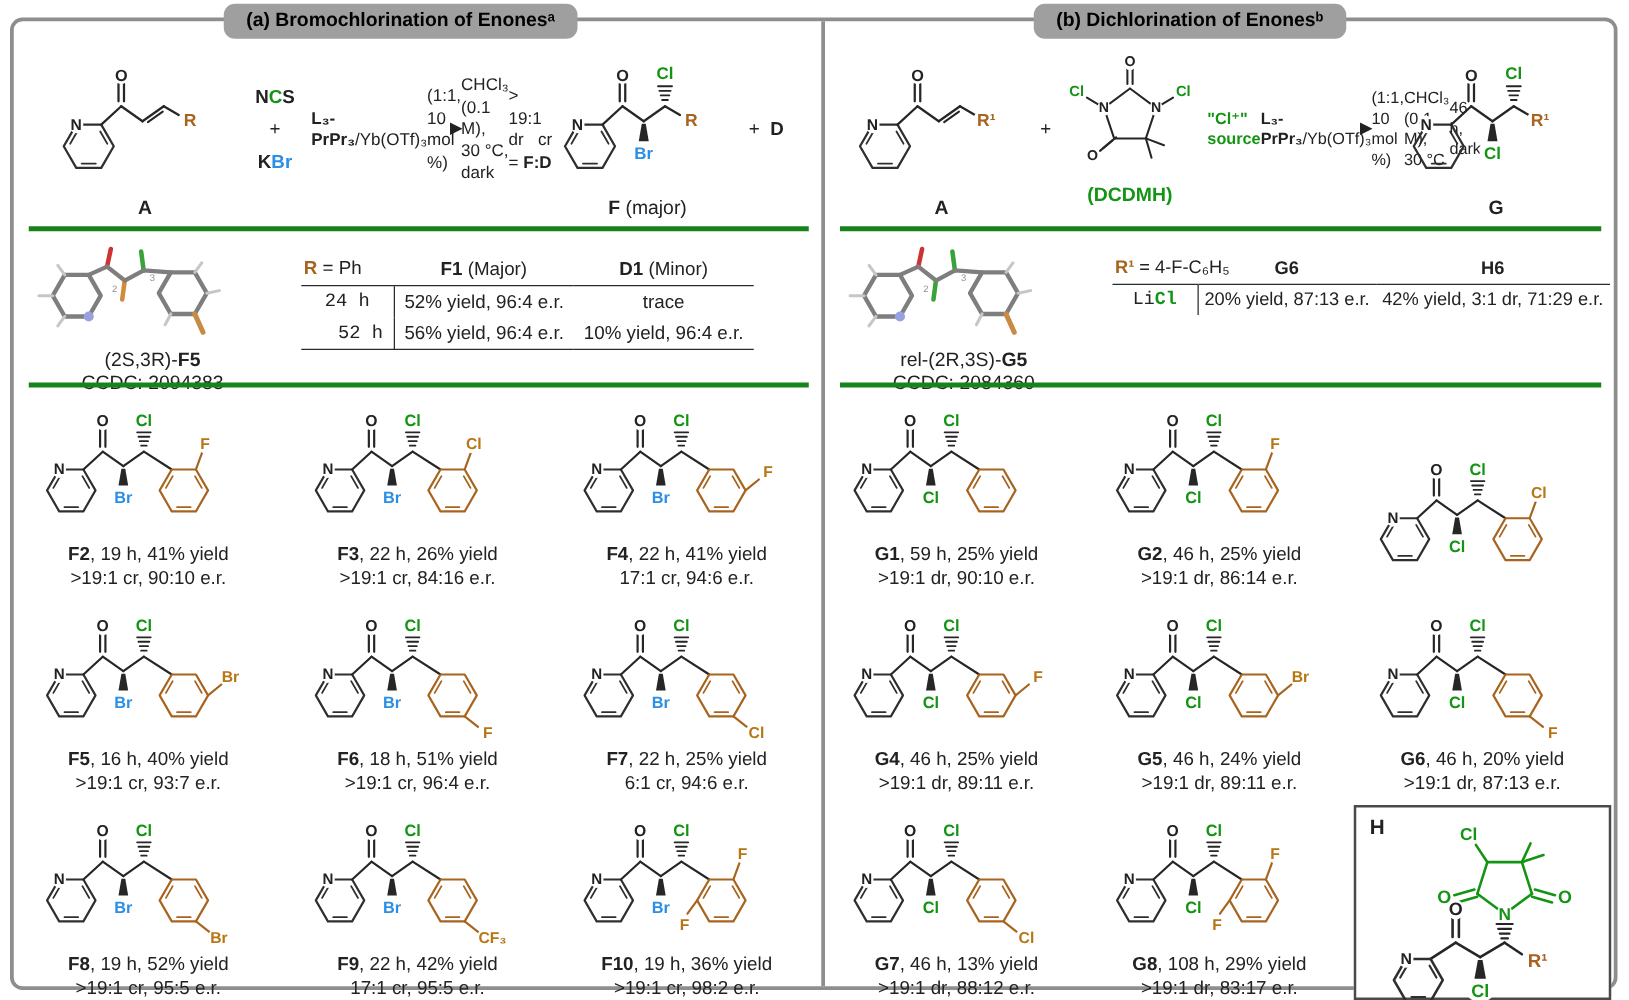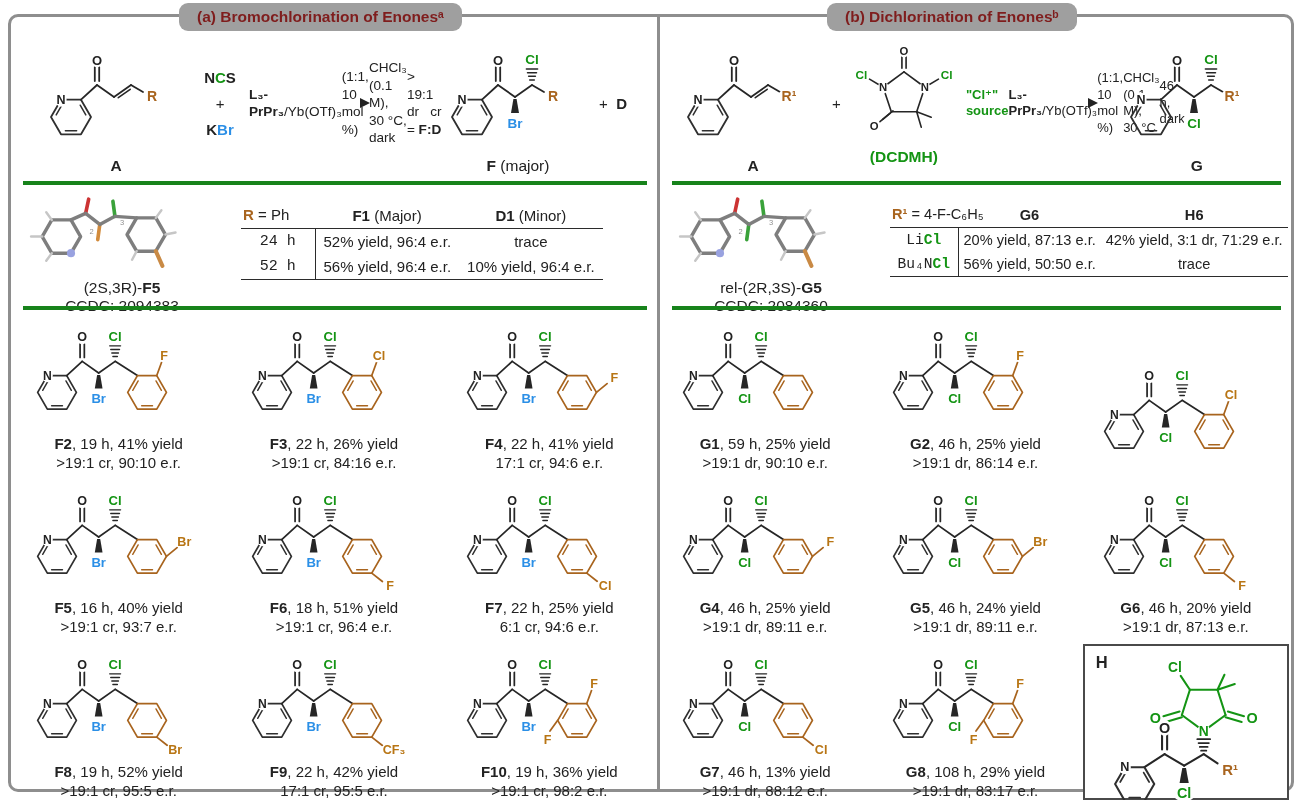--- a/index.html
+++ b/index.html
@@ -1,19 +1,19 @@
 <!DOCTYPE html>
 <html style="--green: #149414; --blue: #2b8fe6; --brown: #a8641e; --sub: #b87514; --pill: #9f9f9f; --line: #17831b; --dark: #262626;"><head>
 <meta charset="utf-8">
 <style>
   html,body{margin:0;padding:0;background:#fff;}
   body{width:1303px;height:800px;position:relative;font-family:"Liberation Sans","DejaVu Sans",sans-serif;color:#222;}
   #figure{position:absolute;left:8px;top:14px;width:1280px;height:772px;border:3px solid #8e8e8e;border-radius:10px;background:#fff;}
   .divider{position:absolute;top:0;bottom:0;left:646px;width:3px;background:#8e8e8e;}
-  .pill{position:absolute;top:-14px;height:28px;background:var(--pill,#9b9b9b);color:#7f1d1d;font-weight:bold;font-size:15.5px;display:flex;align-items:center;justify-content:center;border-radius:9px;z-index:5;padding:0 18px;white-space:nowrap;}
+  .pill{position:absolute;top:-14px;height:28px;background:var(--pill,#9b9b9b);color:#000000;font-weight:bold;font-size:15.5px;display:flex;align-items:center;justify-content:center;border-radius:9px;z-index:5;padding:0 18px;white-space:nowrap;}
   #pillA{left:168px;}
   #pillB{left:816px;}
   .panel{position:absolute;top:0;bottom:0;}
   #panelA{left:0;width:646px;}
   #panelB{left:649px;width:631px;}
   .scheme-row{position:absolute;top:10px;left:2px;right:2px;height:152px;display:flex;align-items:center;justify-content:center;gap:3px;}
   .gl{position:absolute;height:3.5px;background:var(--line,#17831b);left:12px;right:10px;}
   .gl1{top:164px;} .gl2{top:289px;}
   .midrow{position:absolute;top:172px;left:6px;right:2px;height:114px;display:flex;align-items:flex-start;}
   .grid{position:absolute;top:294px;left:0;right:0;bottom:3px;display:grid;grid-template-columns:repeat(3,1fr);}
@@ -31,21 +31,21 @@
   .b{font-weight:bold;}
   .grn{color:var(--green,#149414);font-weight:bold;}
   .blu{color:var(--blue,#2b8fe6);font-weight:bold;}
   .brn{color:var(--brown,#a8641e);font-weight:bold;}
   .xtal{width:210px;text-align:center;flex:none;}
   .xcap{font-size:15.5px;line-height:18px;}
   .dtable{border-collapse:collapse;margin-top:14px;margin-left:14px;}
   .dtable td{padding:4px 8px;font-size:15px;text-align:center;white-space:nowrap;}
   .dtable.tb td{font-size:14.6px;padding:4px 5px;}
   .dtable tr.thead td{border-bottom:1.7px solid #2b2b2b;}
-  .dtable tr.last td{border-bottom:1.7px solid #2b2b2b;}
+  .dtable tr.last td{border-bottom:1.7px solid #2b2b2b;text-align:right;}
   .dtable td.vr{border-right:1.7px solid #2b2b2b;font-family:Liberation Mono, monospace;}
   .dtable tr.thead td.c0{position:relative;min-width:58px;}
   .hdr0{position:absolute;left:2px;bottom:5px;white-space:nowrap;}
   .hbox{position:relative;border:2px solid #4a4a4a;width:202px;height:152px;margin-top:4px;background:#fff;}
   .hlab{position:absolute;left:11px;top:7px;font-size:16.5px;}
 </style>
 </head>
 <body>
 
 <div id="figure">
@@ -622,25 +622,20 @@
           <td class="c0">
                 <span class="hdr0"><span class="brn">R¹</span><span> = 4-F-C₆H₅</span></span>
               </td>
           <td><span class="b">G6</span><span></span></td>
           <td><span class="b">H6</span><span></span></td>
         </tr>
         <tr>
           <td class="c0 vr"><span>Li</span><span class="grn">Cl</span></td>
           <td>20% yield, 87:13 e.r.</td>
           <td>42% yield, 3:1 dr, 71:29 e.r.</td>
-        </tr>
-        <tr class="last">
-          <td class="c0 vr"><span>Bu₄N</span><span class="grn">Cl</span></td>
-          <td>56% yield, 50:50 e.r.</td>
-          <td>trace</td>
         </tr>
       </tbody>
         </table>
     </div>
     <div class="gl gl2"></div>
     <div class="grid" id="gridB">
         <div class="cell">
           <svg viewBox="0 0 192 126" width="188" height="122">
             <path d="M22.0,66.7L42.0,66.7L52.0,84.0L42.0,101.3L22.0,101.3L12.0,84.0Z" fill="none" stroke="#2f2f2f" stroke-width="1.8" stroke-linejoin="round"></path>
             <line x1="41.2" y1="72.22205450853164" x2="46.8" y2="81.92153903091734" stroke="#2f2f2f" stroke-width="1.5" stroke-linecap="round"></line>

